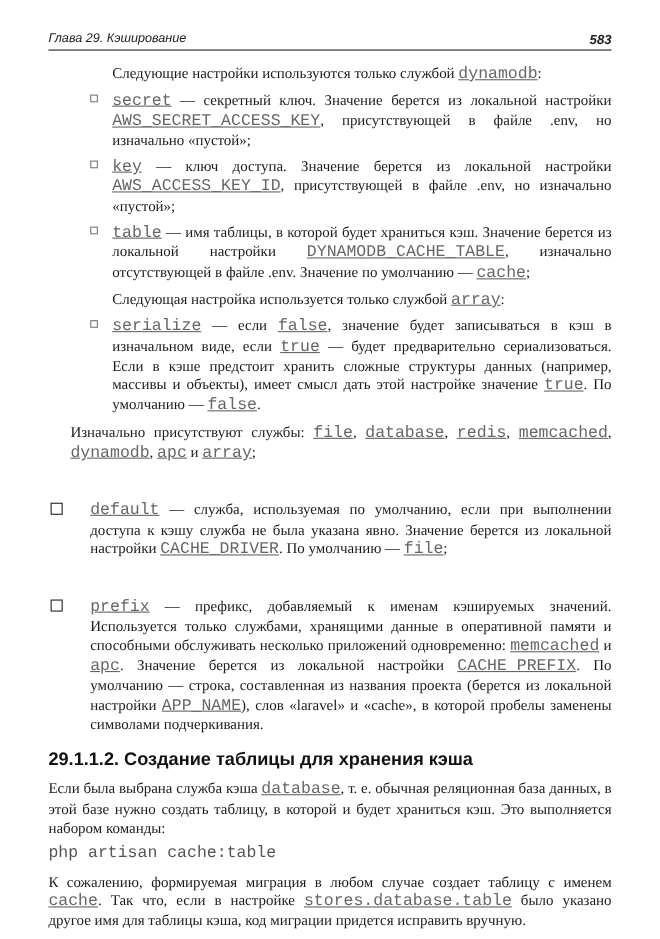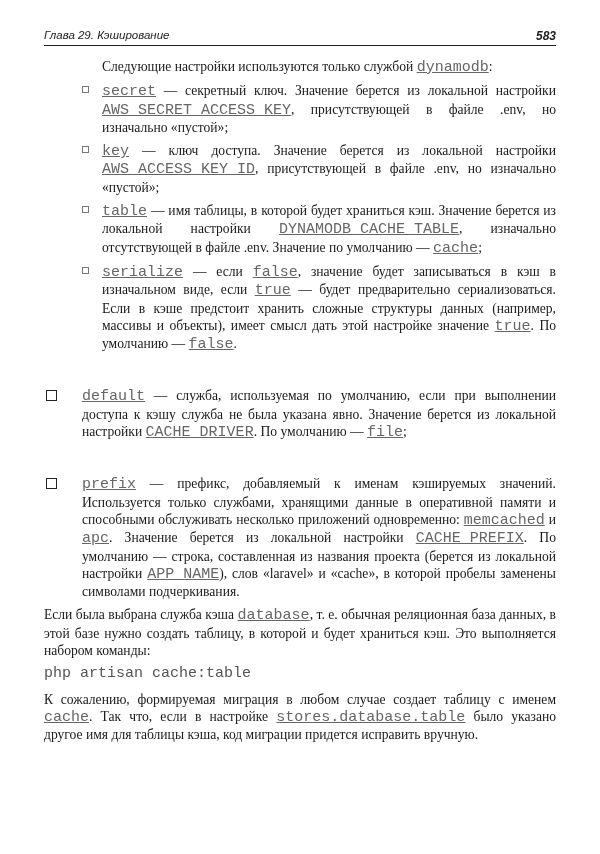--- a/index.html
+++ b/index.html
@@ -34,28 +34,31 @@
     <p class="sub-intro"><span>Следующие настройки используются только службой </span><code>dynamodb</code><span>:</span></p>
 
     <p class="sub"><span class="bullet"></span><code>secret</code><span> — секретный ключ. Значение берется из локальной настройки </span><code>AWS_SECRET_ACCESS_KEY</code><span>, присутствующей в файле .env, но изначально «пустой»;</span></p>
 
     <p class="sub"><span class="bullet"></span><code>key</code><span> — ключ доступа. Значение берется из локальной настройки </span><code>AWS_ACCESS_KEY_ID</code><span>, присутствующей в файле .env, но изначально «пустой»;</span></p>
 
 
     <p class="sub"><span class="bullet"></span><code>table</code><span> — имя таблицы, в которой будет храниться кэш. Значение берется из локальной настройки </span><code>DYNAMODB_CACHE_TABLE</code><span>, изначально отсутствующей в файле .env. Значение по умолчанию — </span><code>cache</code><span>;</span></p>
 
 
+    <p class="sub-intro"><span>Следующая настройка используется только службой </span><code>array</code><span>:</span></p>
 
     <p class="sub"><span class="bullet"></span><code>serialize</code><span> — если </span><code>false</code><span>, значение будет записываться в кэш в изначальном виде, если </span><code>true</code><span> — будет предварительно сериализоваться. Если в кэше предстоит хранить сложные структуры данных (например, массивы и объекты), имеет смысл дать этой настройке значение </span><code>true</code><span>. По умолчанию — </span><code>false</code><span>.</span></p>
 
+    <p class="main-intro"><span>Изначально присутствуют службы: </span><code>file</code>, <code>database</code>, <code>redis</code>, <code>memcached</code>, <code>dynamodb</code>, <code>apc</code><span> и </span><code>array</code><span>;</span></p>
 
     <p class="mainb"><span class="bullet"></span><code>default</code><span> — служба, используемая по умолчанию, если при выполнении доступа к кэшу служба не была указана явно. Значение берется из локальной настройки </span><code>CACHE_DRIVER</code><span>. По умолчанию — </span><code>file</code><span>;</span></p>
 
     <p class="mainb"><span class="bullet"></span><code>prefix</code><span> — префикс, добавляемый к именам кэшируемых значений. Используется только службами, хранящими данные в оперативной памяти и способными обслуживать несколько приложений одновременно: </span><code>memcached</code><span> и </span><code>apc</code><span>. Значение берется из локальной настройки </span><code>CACHE_PREFIX</code><span>. По умолчанию — строка, составленная из названия проекта (берется из локальной настройки </span><code>APP_NAME</code><span>), слов «laravel» и «cache», в которой пробелы заменены символами подчеркивания.</span></p>
 
+    <h2>29.1.1.2. Создание таблицы для хранения кэша</h2>
 
     <p class="para"><span>Если была выбрана служба кэша </span><code>database</code><span>, т. е. обычная реляционная база данных, в этой базе нужно создать таблицу, в которой и будет храниться кэш. Это выполняется набором команды:</span></p>
 
     <div class="cmd">php artisan cache:table</div>
 
     <p class="para"><span>К сожалению, формируемая миграция в любом случае создает таблицу с именем </span><code>cache</code><span>. Так что, если в настройке </span><code>stores.database.table</code><span> было указано другое имя для таблицы кэша, код миграции придется исправить вручную.</span></p>
 
   </div>
 </div>
 

